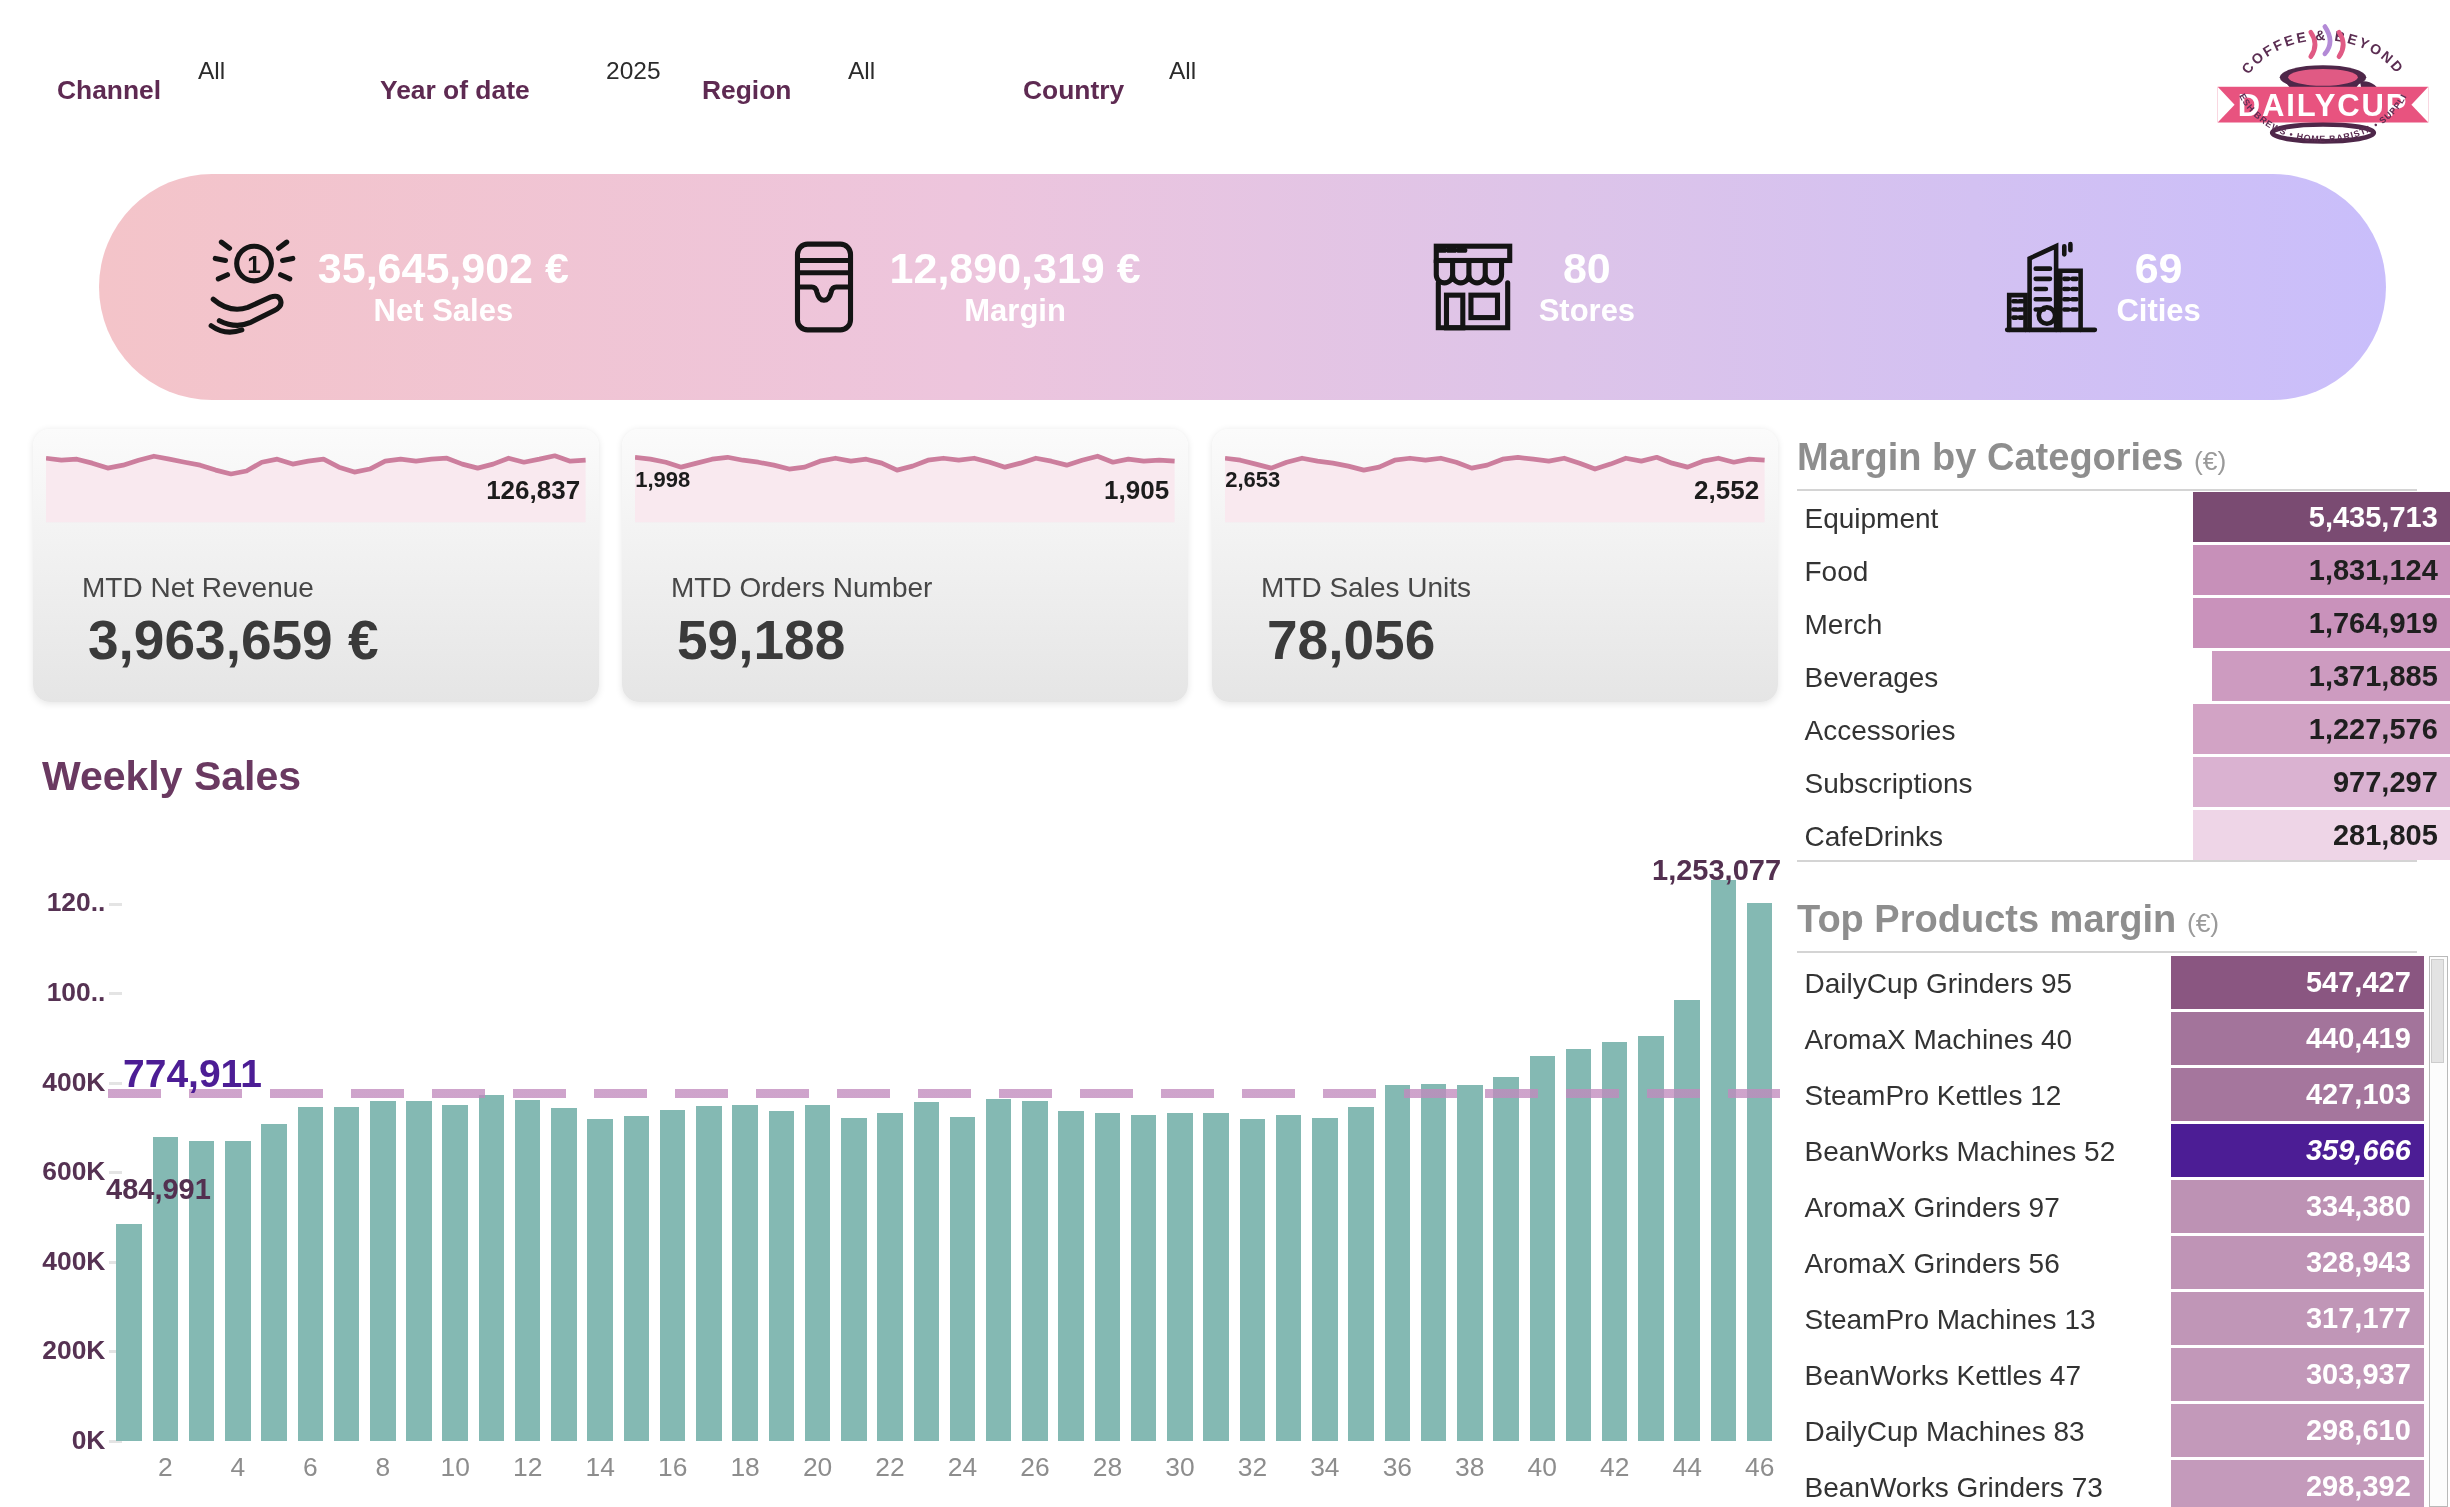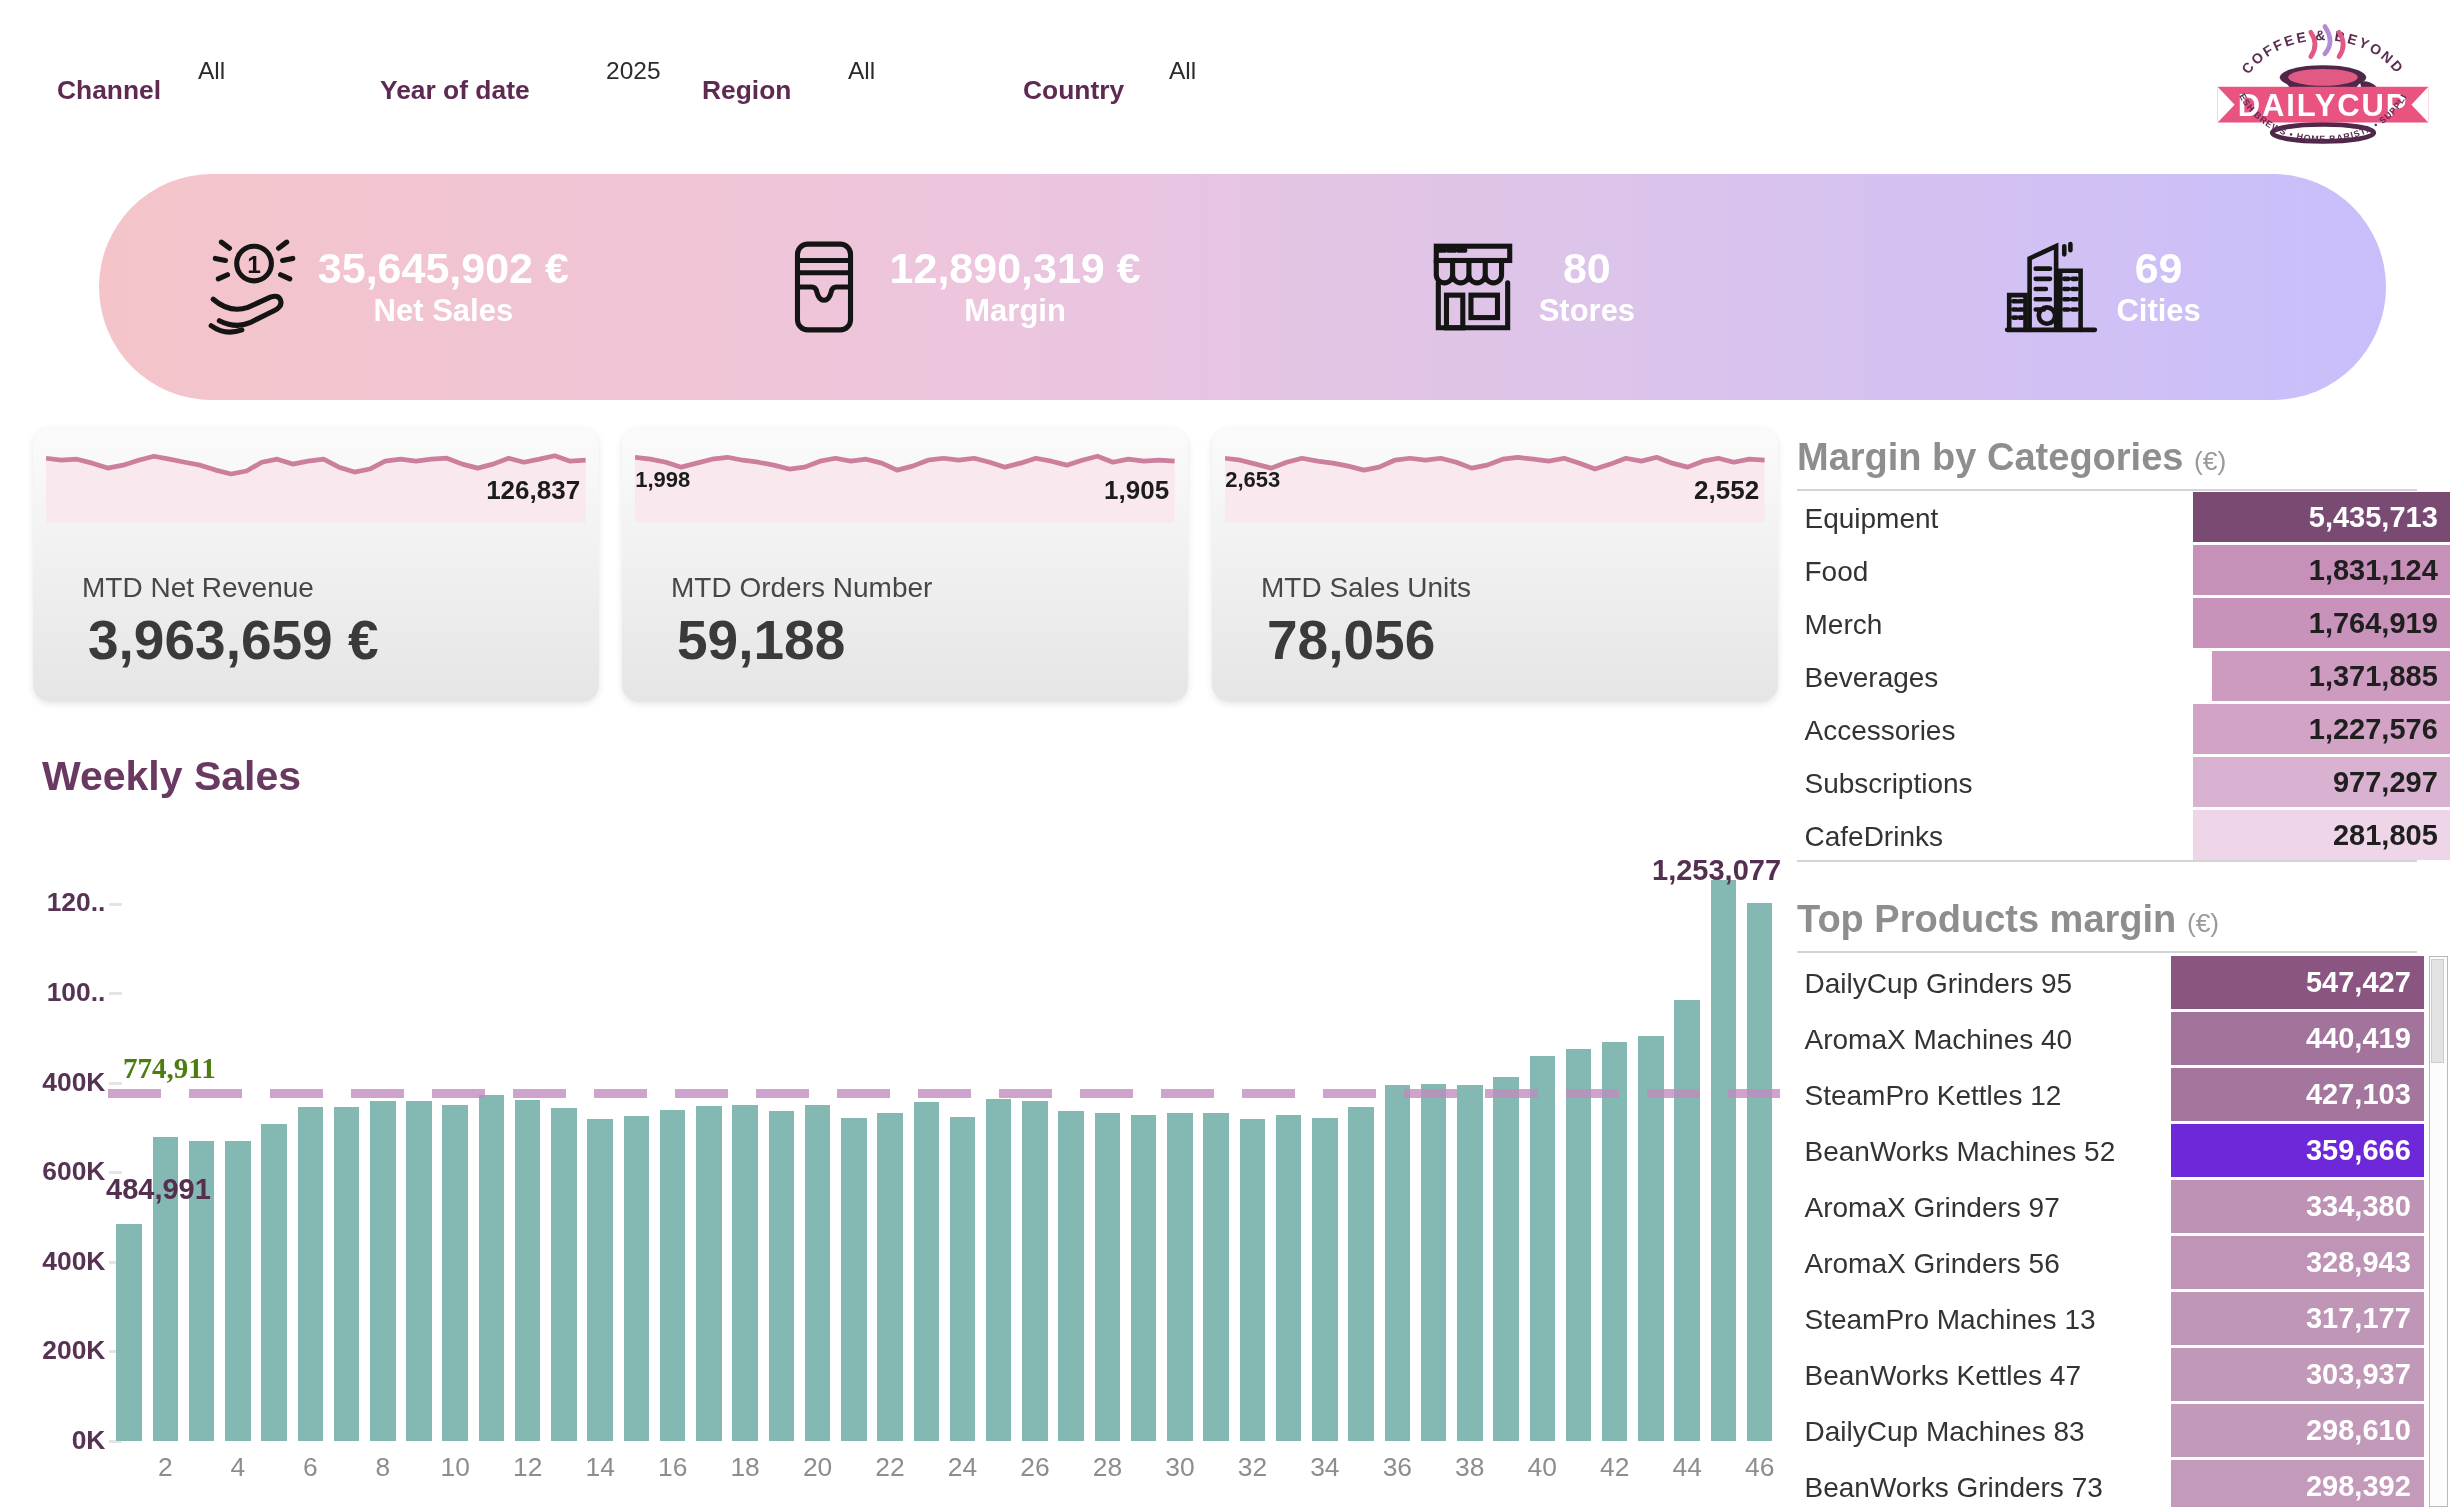--- a/index.html
+++ b/index.html
@@ -43,21 +43,21 @@
   
   .weekly-title{position:absolute;left:42px;top:753px;font-size:41px;font-weight:700;color:#6a3961;}
   .ylab{position:absolute;width:79px;text-align:right;font-size:26.4px;font-weight:700;color:#563253;}
   .ytick{position:absolute;width:13.2px;height:2.8px;background:#e4e4e4;}
   .bars{position:absolute;left:111px;top:880px;width:1667px;height:561px;display:flex;align-items:flex-end;}
   .barslot{flex:1;display:flex;justify-content:center;align-items:flex-end;height:100%;}
   .bar{width:25.5px;background:#84b9b3;}
   .avgline{position:absolute;left:108px;top:1089px;width:1672px;height:8.5px;opacity:0.78;
     background:repeating-linear-gradient(90deg,#c18abd 0 53px,transparent 53px 81px);}
   .ann{position:absolute;font-weight:700;}
-  .ann-avg{left:123px;top:1052px;font-size:29px;color:#4d7c0f;font-family:Liberation Serif, serif;}
+  .ann-avg{left:123px;top:1052px;font-size:39px;color:#4c1d95;}
   .ann-first{left:106px;top:1173px;font-size:29px;color:#533050;}
   .ann-max{left:1652px;top:854px;font-size:29px;color:#533050;}
   .xaxis{position:absolute;left:111px;top:1452px;width:1667px;display:flex;}
   .xcell{flex:1;text-align:center;font-size:26.4px;color:#8d8d8d;}
 
   
   .sec-title{position:absolute;left:1797px;font-size:38px;font-weight:700;color:#8e8e8e;}
   .sec-title .unit{font-size:26.4px;font-weight:400;color:#9a9a9a;}
   .st-1{top:436px;} .st-2{top:898px;}
   .rule{position:absolute;left:1797px;width:620px;height:1.9px;background:#d4d4d4;}
@@ -482,21 +482,21 @@
       <div class="hrow">
         <div class="hlabel">AromaX Machines 40</div>
         <div class="hcell" style="background: rgb(163, 116, 155); color: rgb(255, 255, 255);">440,419</div>
       </div>
       <div class="hrow">
         <div class="hlabel">SteamPro Kettles 12</div>
         <div class="hcell" style="background: rgb(165, 118, 157); color: rgb(255, 255, 255);">427,103</div>
       </div>
       <div class="hrow">
         <div class="hlabel">BeanWorks Machines 52</div>
-        <div class="hcell" style="background: #6d28d9; color: rgb(255, 255, 255);">359,666</div>
+        <div class="hcell" style="background: #4c1d95; color: rgb(255, 255, 255); font-style: italic;">359,666</div>
       </div>
       <div class="hrow">
         <div class="hlabel">AromaX Grinders 97</div>
         <div class="hcell" style="background: rgb(189, 146, 180); color: rgb(255, 255, 255);">334,380</div>
       </div>
       <div class="hrow">
         <div class="hlabel">AromaX Grinders 56</div>
         <div class="hcell" style="background: rgb(191, 148, 182); color: rgb(255, 255, 255);">328,943</div>
       </div>
       <div class="hrow">

